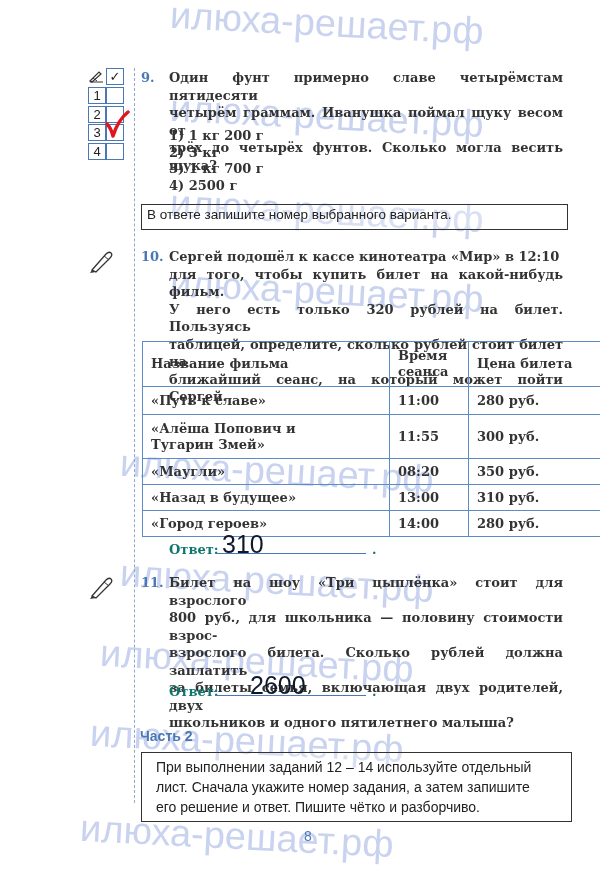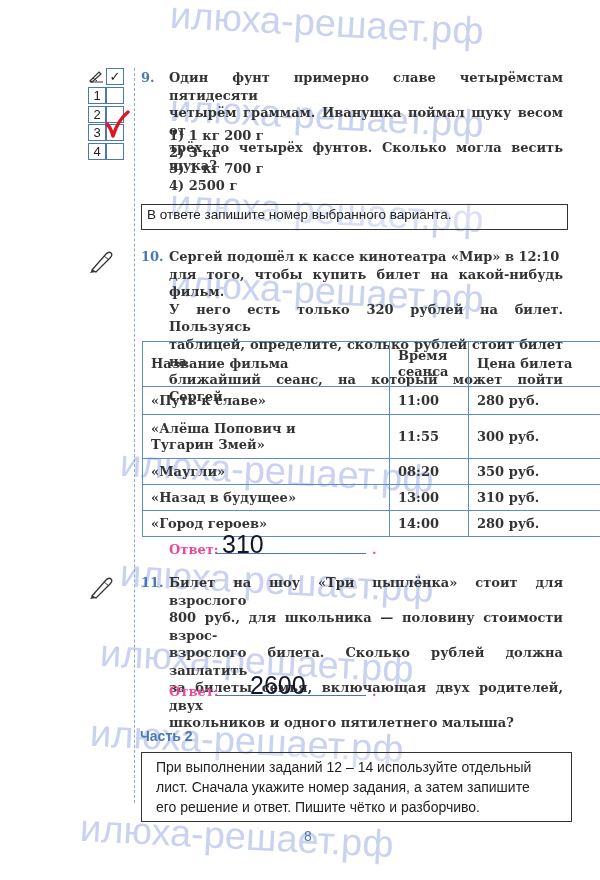--- a/index.html
+++ b/index.html
@@ -34,21 +34,21 @@
     font-family:"Liberation Sans", sans-serif; font-size:13px; line-height:15px; text-align:center; color:#222;
   }
   table.films {
     position:absolute; left:142px; top:341px; width:489px; border-collapse:collapse;
     font-size:13px; font-weight:bold; color:#333;
   }
   table.films td, table.films th {
     border:1.5px solid #5b8cc8; padding:3px 8px; text-align:left; vertical-align:middle;
   }
   table.films th { height:38px; font-weight:bold; line-height:16px; }
-  .answer-label { position:absolute; font-size:13px; font-weight:bold; color:#ec4899; }
+  .answer-label { position:absolute; font-size:13px; font-weight:bold; color:#0f766e; }
   .answer-line { position:absolute; border-bottom:1.5px solid #4a78b5; width:150px; }
   .answer-val {
     position:absolute; font-family:"Liberation Sans", sans-serif; color:#0f172a; font-size:25px;
   }
   .pen { position:absolute; }
   .part2 { position:absolute; left:140px; top:728px; color:#4a78b5; font-family:"Liberation Sans", sans-serif; font-weight:bold; font-size:14px; }
   .pagenum { position:absolute; left:304px; top:828px; font-family:"Liberation Sans", sans-serif; color:#4a78b5; font-size:14px; }
 </style>
 </head>
 <body>

